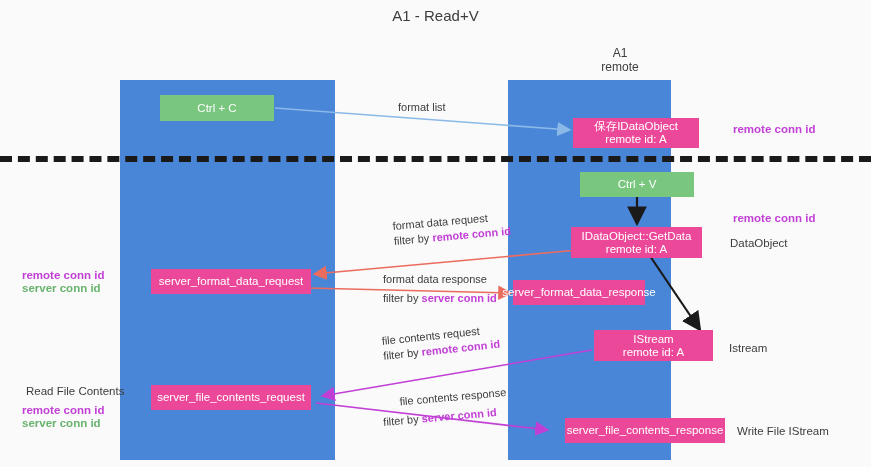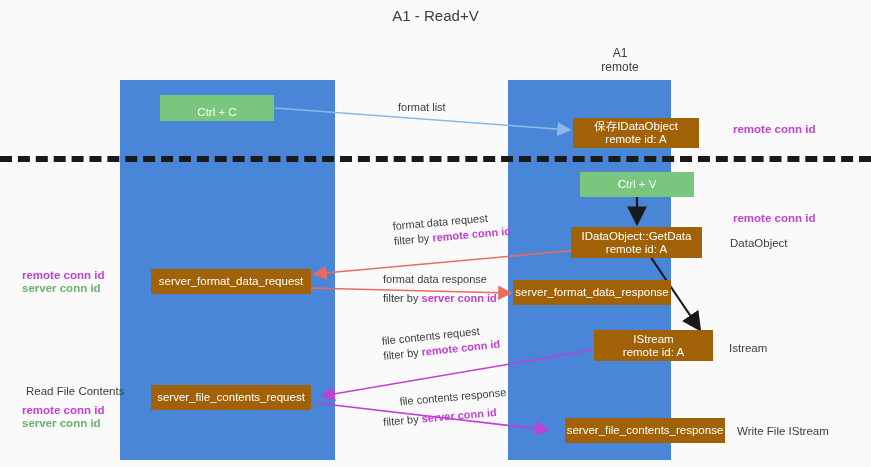--- a/index.html
+++ b/index.html
@@ -46,21 +46,21 @@
     flex-direction:column;
     align-items:center;
     justify-content:center;
     color:#ffffff;
     font-size:11.5px;
     line-height:13px;
     text-align:center;
     padding:2px 4px;
   }
   .box.green{background:#79c67f;}
-  .box.orange{background:#a16207;}
+  .box.orange{background:#ec4899;}
   .box .l2{font-size:11.5px;}
 
   
   .note{
     position:absolute;
     font-size:11.5px;
     line-height:14px;
     font-weight:bold;
   }
   .purple{color:#c23fd6;}
@@ -152,21 +152,21 @@
       <path d="M592,350 L322,396" stroke="#c23fd6" stroke-width="1.6" fill="none" marker-end="url(#ah-mag)"></path>
     </g>
 
     <g>
       <path d="M316,403 L548,430" stroke="#c23fd6" stroke-width="1.6" fill="none" marker-end="url(#ah-mag)"></path>
     </g>
   </svg>
 
   <div id="divider"></div>
 
-  <div class="box green" style="left:160px;top:95px;width:114px;height:26px;justify-content:flex-end;">
+  <div class="box green" style="left:160px;top:95px;width:114px;height:26px;">
     <span>Ctrl + C</span>
   </div>
 
   <div class="box orange" style="left:573px;top:118px;width:126px;height:30px;">
     <span>保存IDataObject</span>
     <span class="l2">remote id: A</span>
   </div>
 
   <div class="box green" style="left:580px;top:172px;width:114px;height:25px;">
     <span>Ctrl + V</span>
@@ -174,21 +174,21 @@
 
   <div class="box orange" style="left:571px;top:227px;width:131px;height:31px;">
     <span>IDataObject::GetData</span>
     <span class="l2">remote id: A</span>
   </div>
 
   <div class="box orange" style="left:151px;top:269px;width:160px;height:25px;">
     <span>server_format_data_request</span>
   </div>
 
-  <div class="box orange" style="left:513px;top:280px;width:158px;height:25px;">
+  <div class="box orange" style="left:513px;top:280px;width:132px;height:25px;">
     <span>server_format_data_response</span>
   </div>
 
   <div class="box orange" style="left:594px;top:330px;width:119px;height:31px;">
     <span>IStream</span>
     <span class="l2">remote id: A</span>
   </div>
 
   <div class="box orange" style="left:151px;top:385px;width:160px;height:25px;">
     <span>server_file_contents_request</span>

